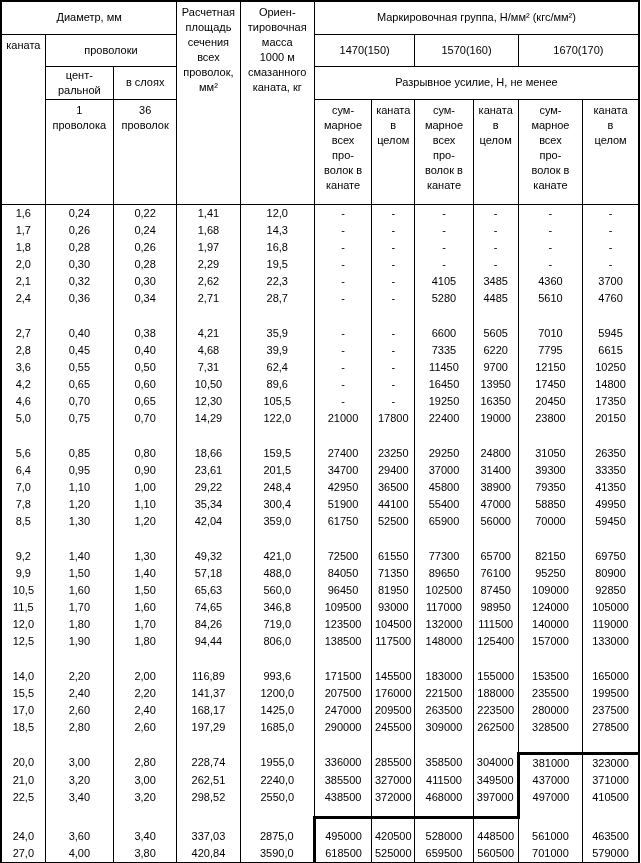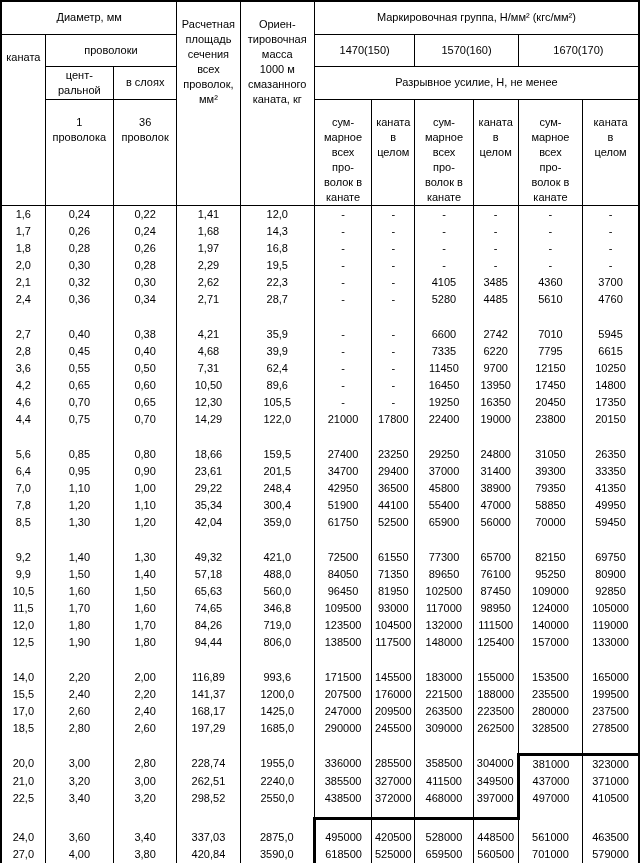--- a/index.html
+++ b/index.html
@@ -4,21 +4,21 @@
 <style>
   html,body{margin:0;padding:0;background:#fff;}
   .wrap{width:641px;height:863px;background:#fff;overflow:hidden;}
   table{border-collapse:collapse;table-layout:fixed;width:640px;
         border:2px solid #000;font-family:"Liberation Sans",sans-serif;
         font-size:11px;color:#000;}
   td{padding:0;text-align:center;vertical-align:middle;
      border-left:1px solid #000;border-right:1px solid #000;overflow:hidden;}
   thead td{border:1px solid #000;line-height:15px;}
   .pre{white-space:pre-line;}
-  .top{vertical-align:top;padding-top:15px;}
+  .top{vertical-align:top;padding-top:3px;}
   tbody tr.data td{height:17px;line-height:17px;}
   .bl{border-left:3px solid #000 !important;margin-top:24px;}
   .bb{border-bottom:3px solid #000 !important;}
 </style>
 </head>
 <body>
 
 <div class="wrap">
   <table>
     <colgroup>
@@ -192,21 +192,21 @@
         </tr>
         <tr class="data">
           <td>2,7</td>
           <td>0,40</td>
           <td>0,38</td>
           <td>4,21</td>
           <td>35,9</td>
           <td>-</td>
           <td>-</td>
           <td>6600</td>
-          <td>2742</td>
+          <td>5605</td>
           <td>7010</td>
           <td>5945</td>
         </tr>
         <tr class="data">
           <td>2,8</td>
           <td>0,45</td>
           <td>0,40</td>
           <td>4,68</td>
           <td>39,9</td>
           <td>-</td>
@@ -249,21 +249,21 @@
           <td>12,30</td>
           <td>105,5</td>
           <td>-</td>
           <td>-</td>
           <td>19250</td>
           <td>16350</td>
           <td>20450</td>
           <td>17350</td>
         </tr>
         <tr class="data">
-          <td>4,4</td>
+          <td>5,0</td>
           <td>0,75</td>
           <td>0,70</td>
           <td>14,29</td>
           <td>122,0</td>
           <td>21000</td>
           <td>17800</td>
           <td>22400</td>
           <td>19000</td>
           <td>23800</td>
           <td>20150</td>

